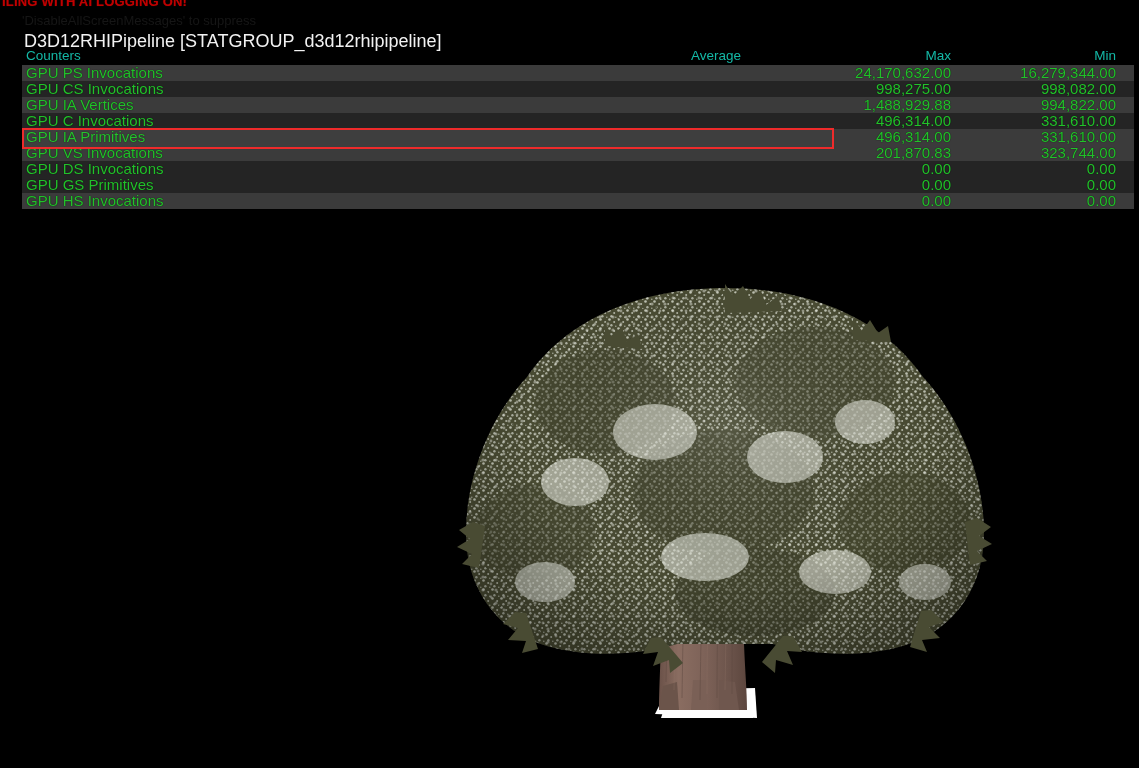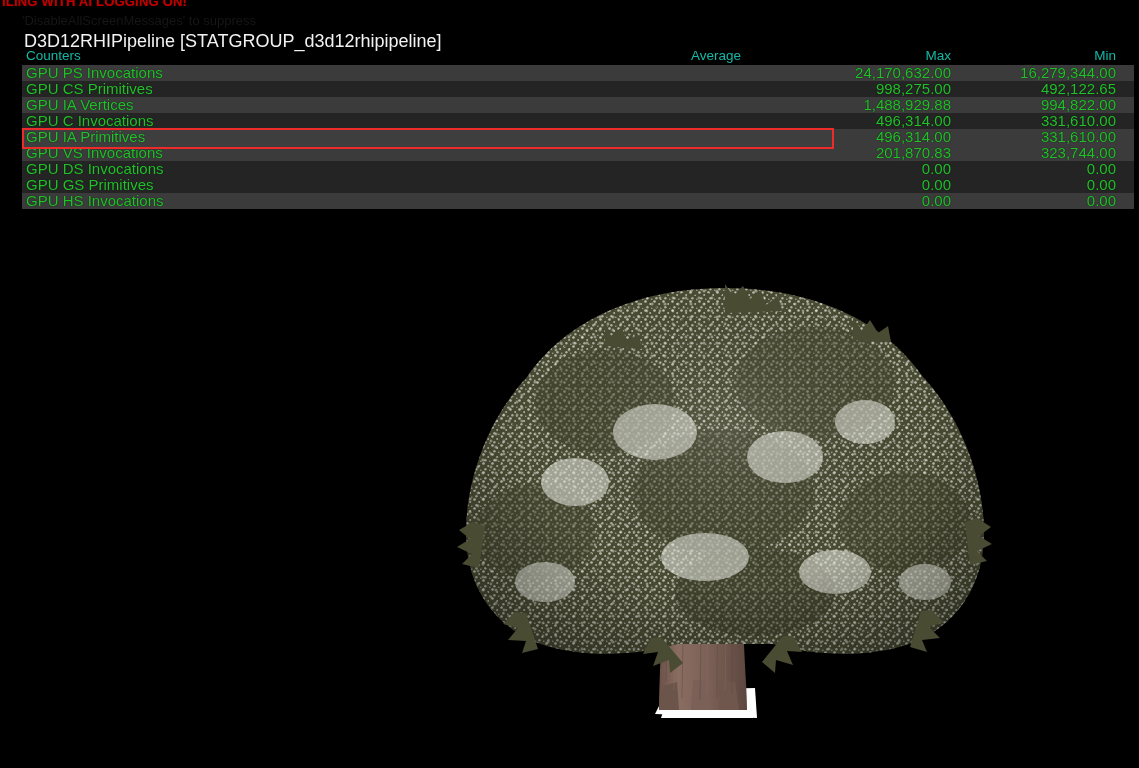--- a/index.html
+++ b/index.html
@@ -288,24 +288,24 @@
         </tr>
       </thead>
       <tbody id="stats-body">
           <tr class="odd">
             <td class="col-name">GPU PS Invocations</td>
             <td class="col-avg"></td>
             <td class="col-max">24,170,632.00</td>
             <td class="col-min">16,279,344.00</td>
           </tr>
           <tr class="even">
-            <td class="col-name">GPU CS Primitives</td>
+            <td class="col-name">GPU CS Invocations</td>
             <td class="col-avg"></td>
             <td class="col-max">998,275.00</td>
-            <td class="col-min">492,122.65</td>
+            <td class="col-min">998,082.00</td>
           </tr>
           <tr class="odd">
             <td class="col-name">GPU IA Vertices</td>
             <td class="col-avg"></td>
             <td class="col-max">1,488,929.88</td>
             <td class="col-min">994,822.00</td>
           </tr>
           <tr class="even">
             <td class="col-name">GPU C Invocations</td>
             <td class="col-avg"></td>

